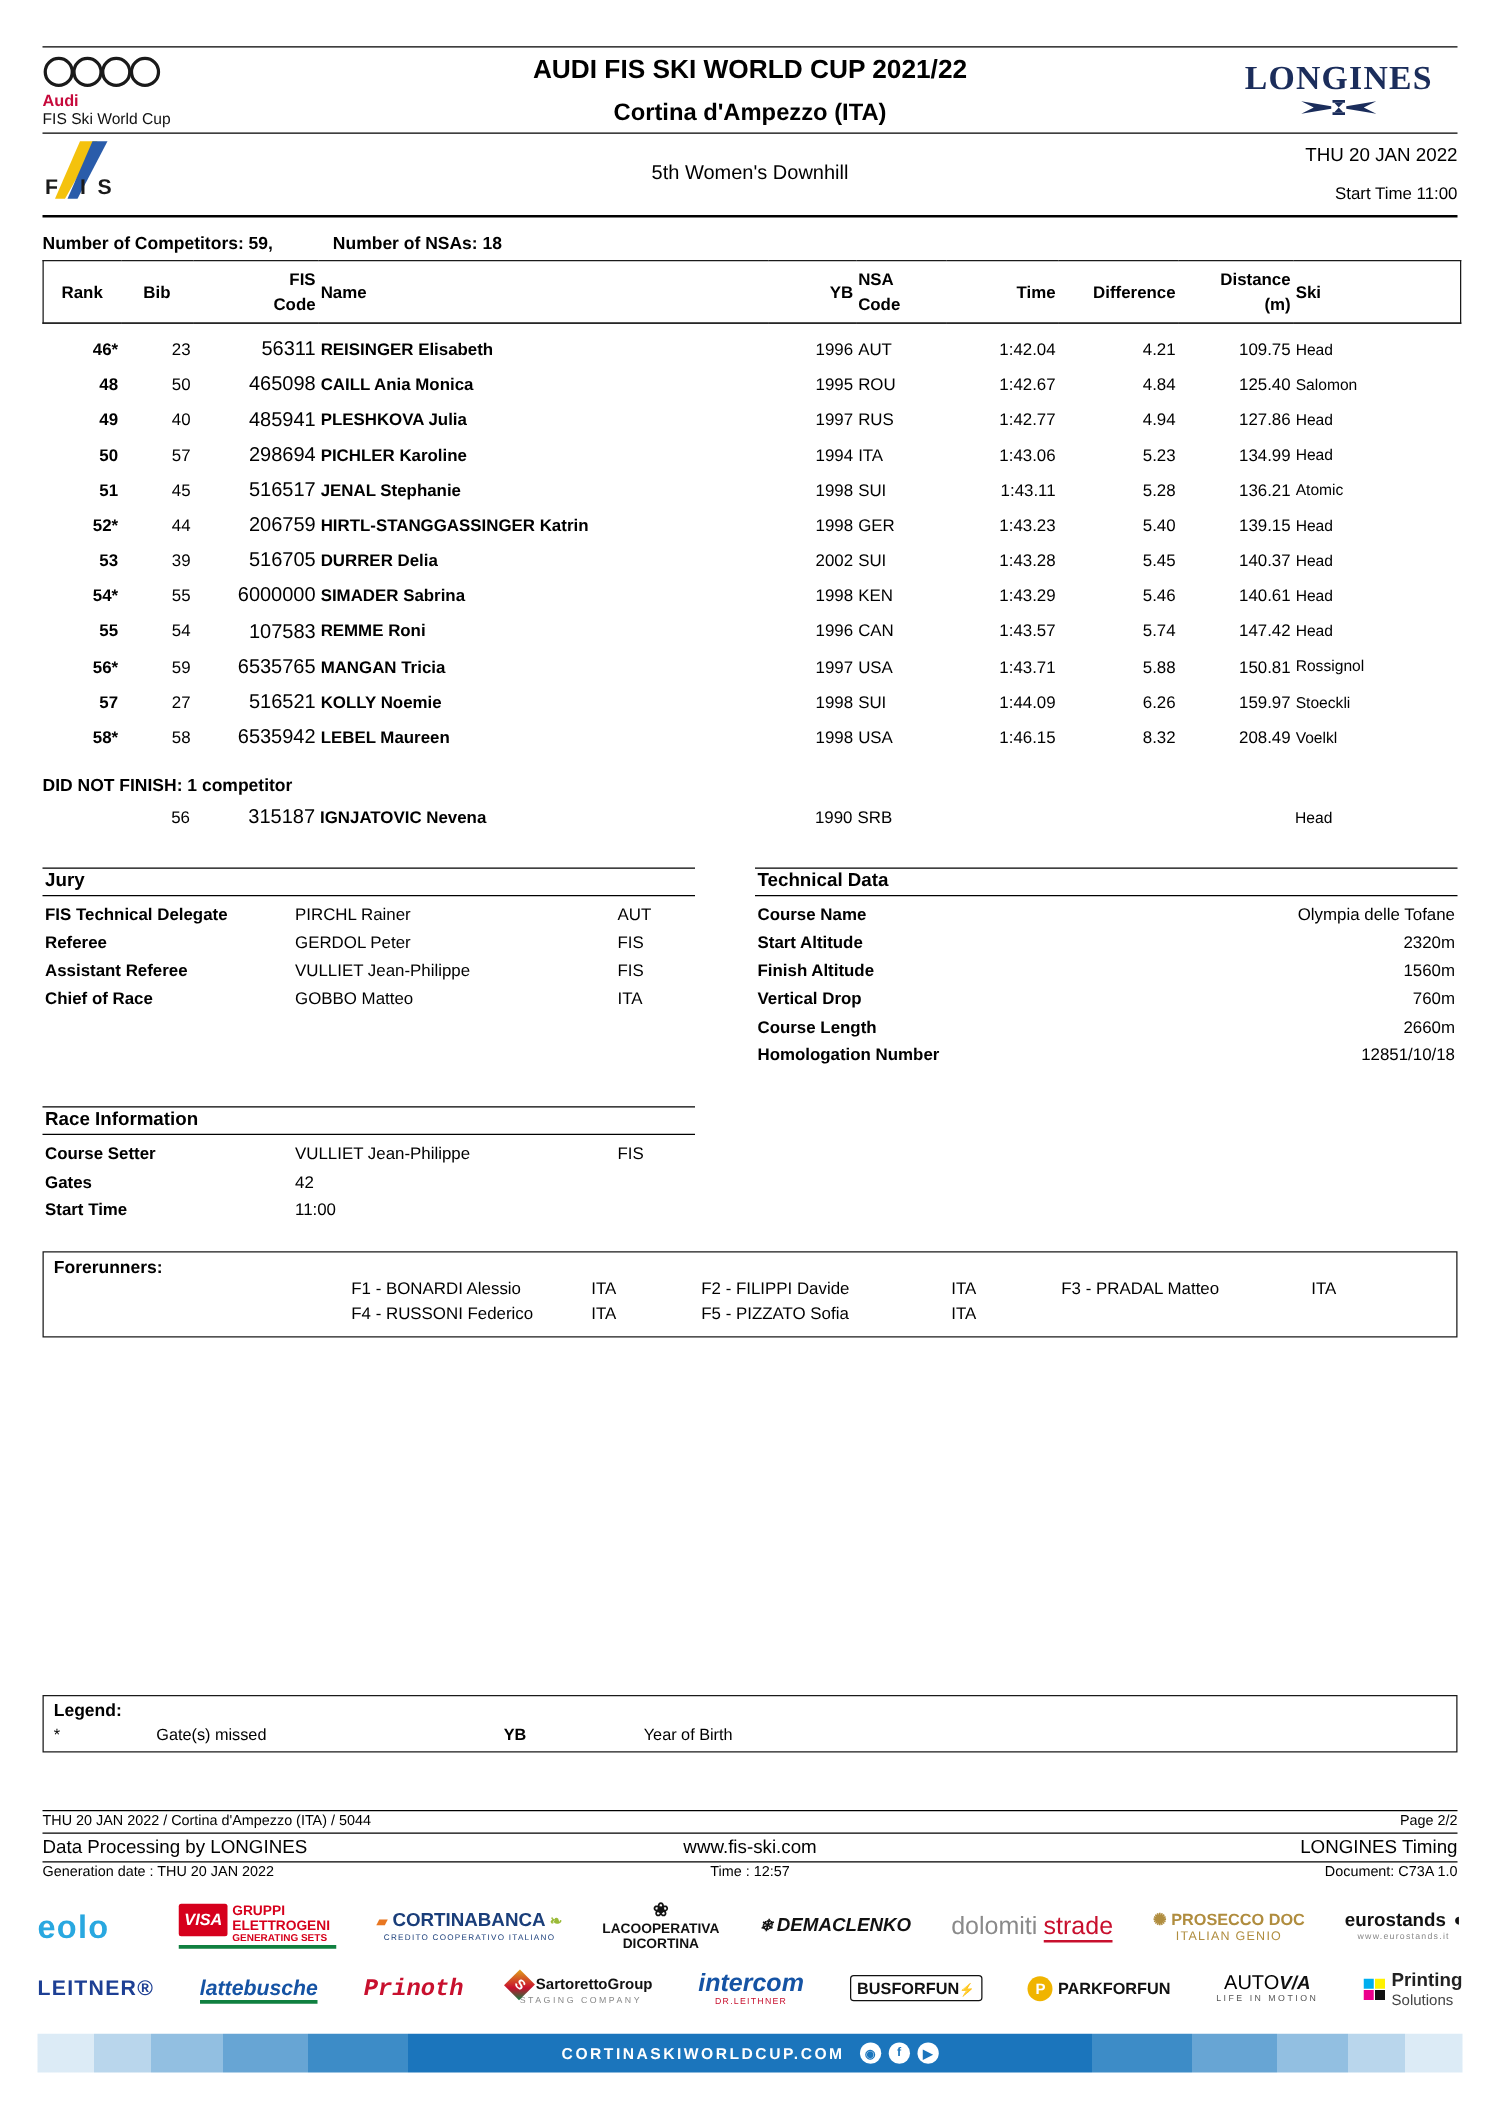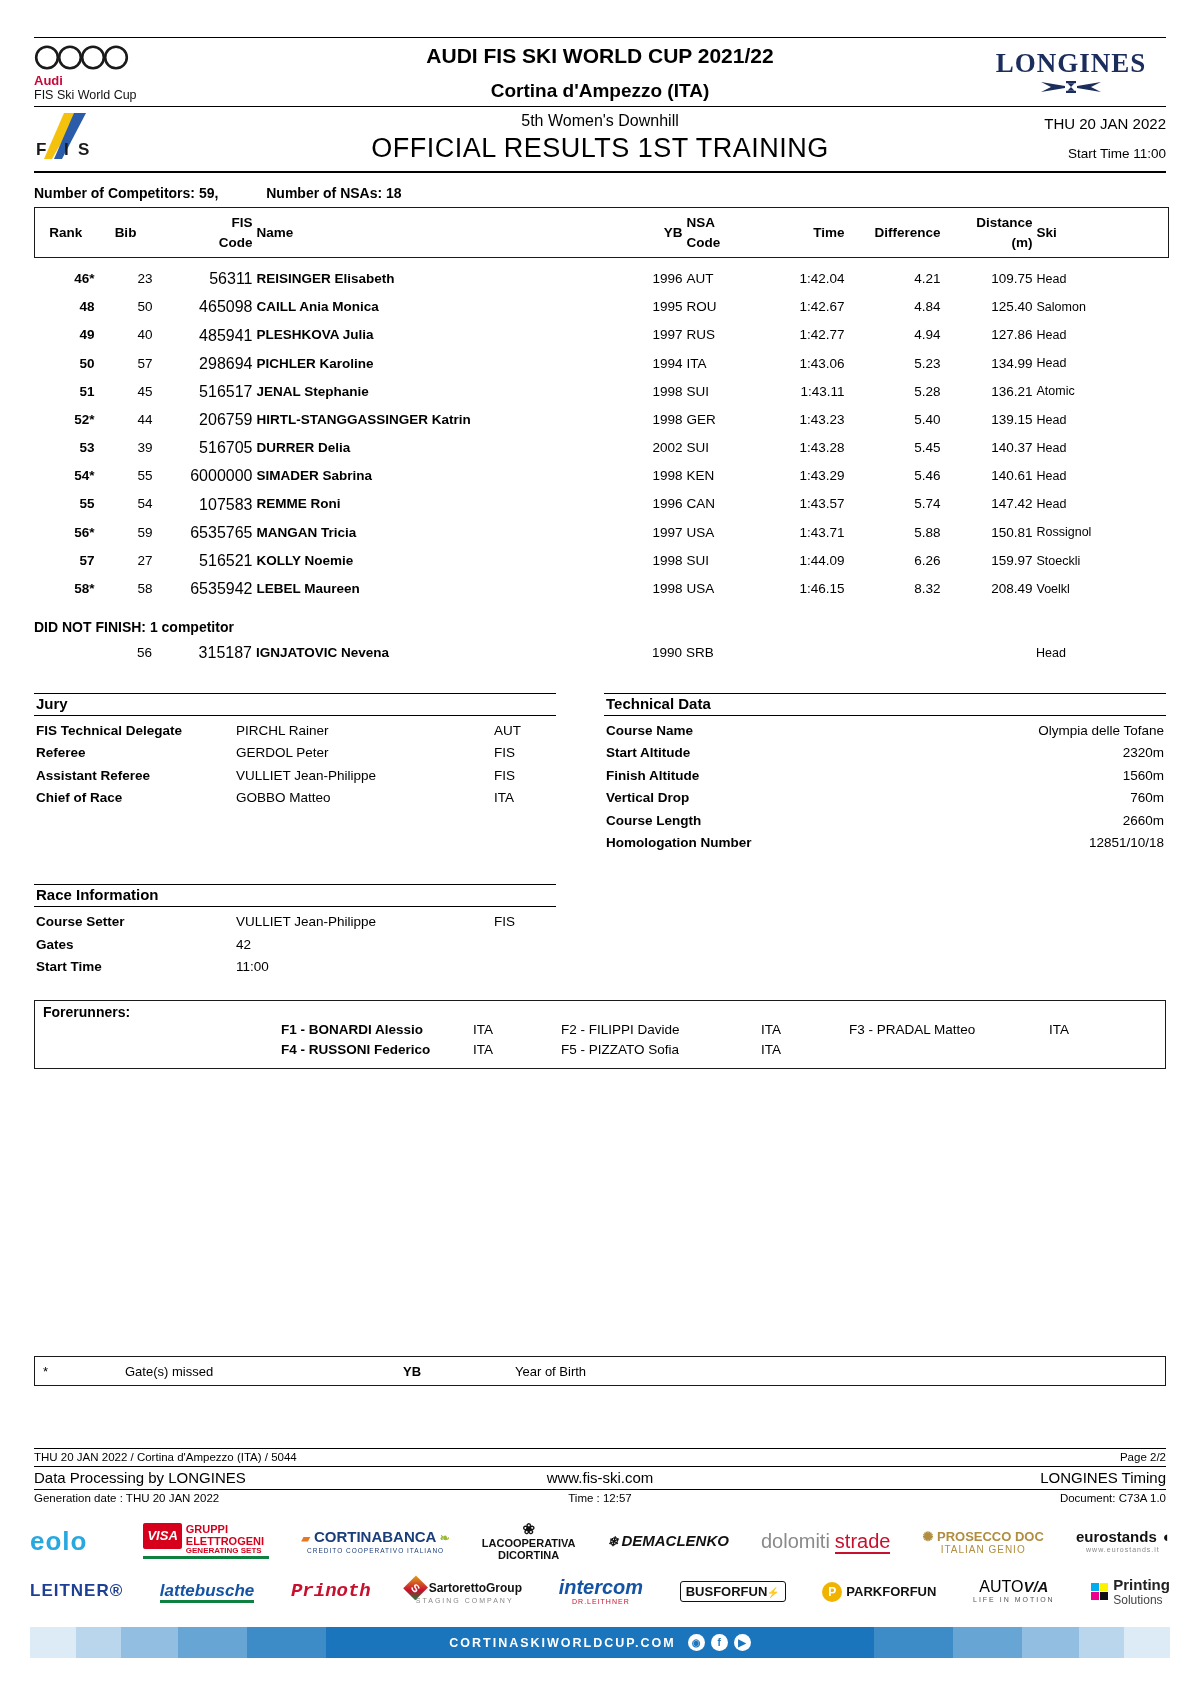--- a/index.html
+++ b/index.html
@@ -63,21 +63,21 @@
   .kv-nsa { width:auto; }
   .tech-table td.tech-val { text-align:right; }
 
   .race-info { margin-top:30px; width:522px; }
 
   
   .fore-box { border:1.6px solid #1a1a1a; margin-top:22px; padding:3px 8px 7px; }
   .fore-title { font-size:14px; font-weight:bold; }
   .fore-row { display:flex; font-size:13.5px; line-height:1.5; }
   .fore-sp { width:238px; }
-  .fore-name { width:192px;font-weight:bold; }
+  .fore-name { width:192px; }
   .fore-nsa { width:88px; }
   .fore-name2 { width:200px; }
   .fore-nsa2 { width:88px; }
   .fore-name3 { width:200px; }
   .fore-nsa3 { width:88px; }
 
   
   .cond-box { border:1.6px solid #1a1a1a; margin-top:8px; padding:2px 8px 6px; }
   .cond-title { font-size:14px; font-weight:bold; }
   .cond-row { display:flex; font-size:13.5px; margin-top:3px; }
@@ -217,21 +217,20 @@
         <svg width="70" height="50" viewBox="0 0 70 50">
           <polygon points="30,2 44,2 18,48 10,48" fill="#f4c20d"></polygon>
           <polygon points="40,2 52,2 28,48 20,48" fill="#2a5caa"></polygon>
           <text x="2" y="44" font-size="17" font-weight="bold" fill="#1a1a1a" font-family="Liberation Sans, sans-serif">F</text>
           <text x="30" y="44" font-size="17" font-weight="bold" fill="#1a1a1a" font-family="Liberation Sans, sans-serif">I</text>
           <text x="44" y="44" font-size="17" font-weight="bold" fill="#1a1a1a" font-family="Liberation Sans, sans-serif">S</text>
         </svg>
       </div>
       <div class="sub-center">
         <div class="sub-event">5th Women's Downhill</div>
-        <div class="sub-doc">OFFICIAL RESULTS 1ST TRAINING</div>
       </div>
       <div class="date-block">
         <div class="date-line">THU 20 JAN 2022</div>
         <div class="start-line">Start Time 11:00</div>
       </div>
     </div>
 
     <div class="meta-row">
       <span>Number of Competitors: 59,</span>
       <span>Number of NSAs: 18</span>
@@ -552,20 +551,21 @@
         <span class="fore-nsa">ITA</span>
         <span class="fore-name2">F5 - PIZZATO Sofia</span>
         <span class="fore-nsa2">ITA</span>
       </div>
     </div>
 
 
   </div>
 
   <div class="legend-box">
+    <div class="legend-title">Legend:</div>
     <div class="legend-row">
       <span class="lg-sym1">*</span>
       <span class="lg-desc1">Gate(s) missed</span>
       <span class="lg-sym2">YB</span>
       <span class="lg-desc2">Year of Birth</span>
     </div>
   </div>
 
   <div class="footer">
     <div class="f-row f-row1">

